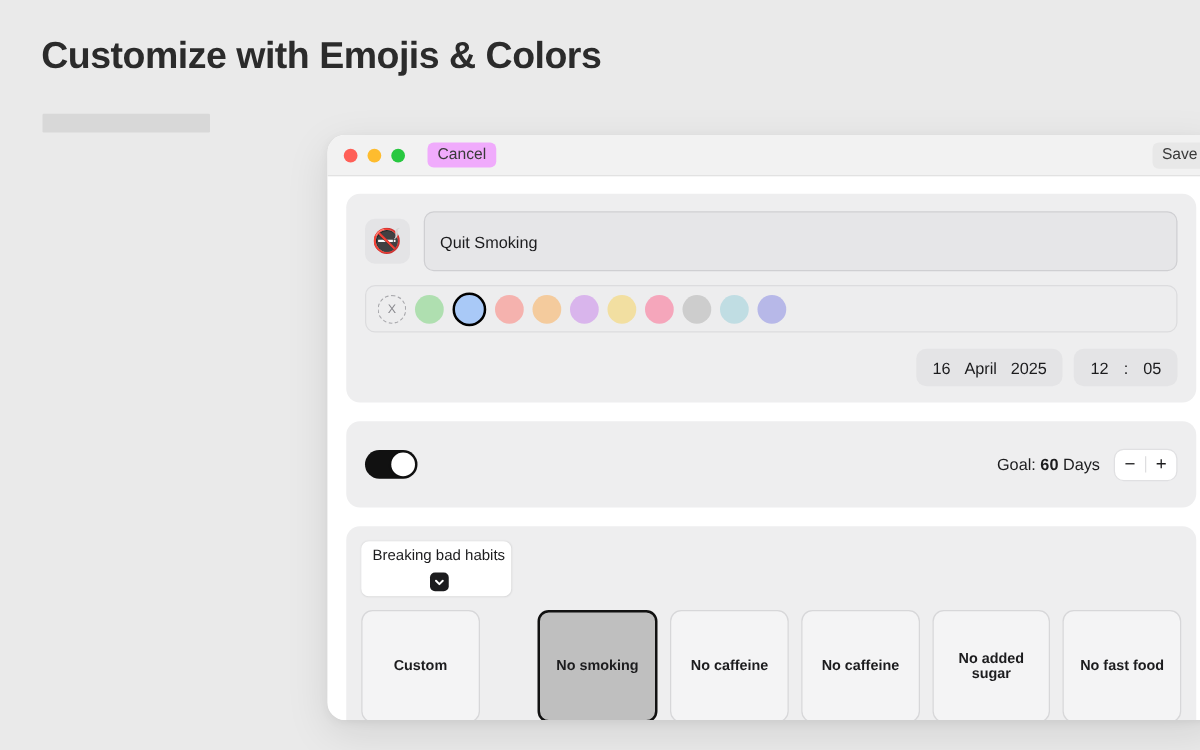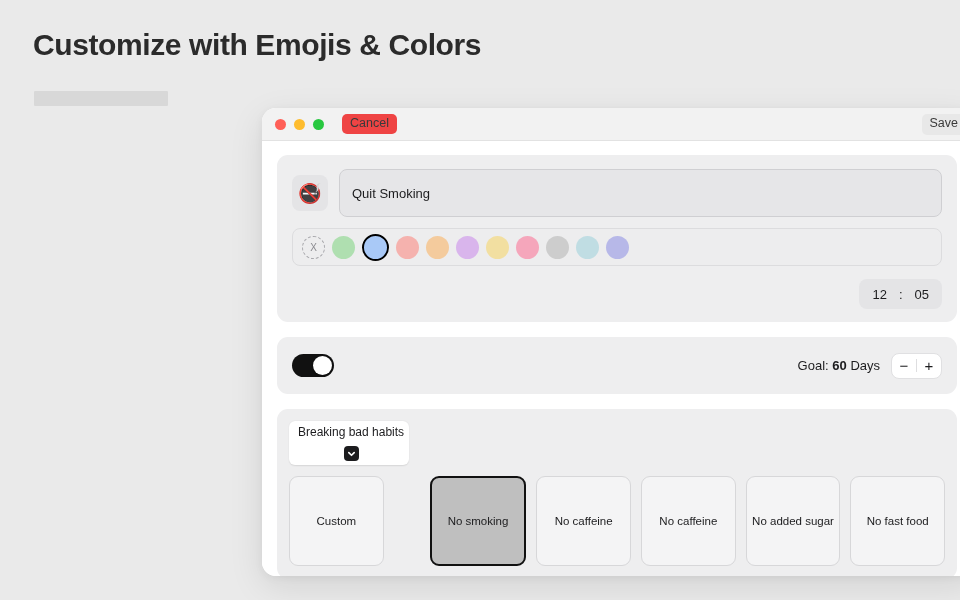--- a/index.html
+++ b/index.html
@@ -82,21 +82,21 @@
     font-size: 12.5px;
     color: #3a3a3a;
     background: #e8e8e8;
     border: none;
     border-radius: 5px;
     padding: 3px 8px 4px;
     cursor: pointer;
     font-family: inherit;
     line-height: 1.1;
   }
-  .tb-cancel { margin-left: 18px; background: #ef4444; }
+  .tb-cancel { margin-left: 18px; background: #f0abfc; }
   .tb-save { position: absolute; right: 6px; top: 6px; }
 
   
   .win-body {
     padding: 14px 15px 16px 15px;
     background: #ffffff;
     height: calc(100% - 33px);
   }
 
   .card {
@@ -198,21 +198,21 @@
     gap: 11px;
     font-size: 13px;
     color: #1c1c1e;
     cursor: pointer;
   }
   .pill span { white-space: nowrap; }
   .pill .sep { padding: 0 1px; }
 
   
   .card-goal {
-    height: 57px;
+    height: 69px;
     display: flex;
     align-items: center;
     padding: 0 15px;
     margin-bottom: 15px;
   }
 
   .toggle {
     width: 42px;
     height: 23px;
     border-radius: 12px;
@@ -319,20 +319,21 @@
     background: #f4f4f5;
     border: 1px solid #d7d7d9;
     display: flex;
     align-items: center;
     justify-content: center;
     font-size: 11.5px;
     color: #1c1c1e;
     cursor: pointer;
     text-align: center;
     padding: 0 4px;
+    font-weight: bold;
   }
 
   .tpl.selected {
     background: #bfbfbf;
     border: 2px solid #111111;
     margin-left: 36px;
   }
 </style>
 </head>
 <body>
@@ -372,20 +373,25 @@
         <div class="swatch" style="background:#d9b5ec"></div>
         <div class="swatch" style="background:#f2dfa1"></div>
         <div class="swatch" style="background:#f5a6bb"></div>
         <div class="swatch" style="background:#cdcdcd"></div>
         <div class="swatch" style="background:#c0dde3"></div>
         <div class="swatch" style="background:#b7b8e8"></div>
       </div>
 
       <div class="datetime-row">
         <div class="pill">
+          <span>16</span>
+          <span>April</span>
+          <span>2025</span>
+        </div>
+        <div class="pill">
           <span>12</span>
           <span class="sep">:</span>
           <span>05</span>
         </div>
       </div>
 
     </div>
 
     <div class="card card-goal">
       <div class="toggle">

